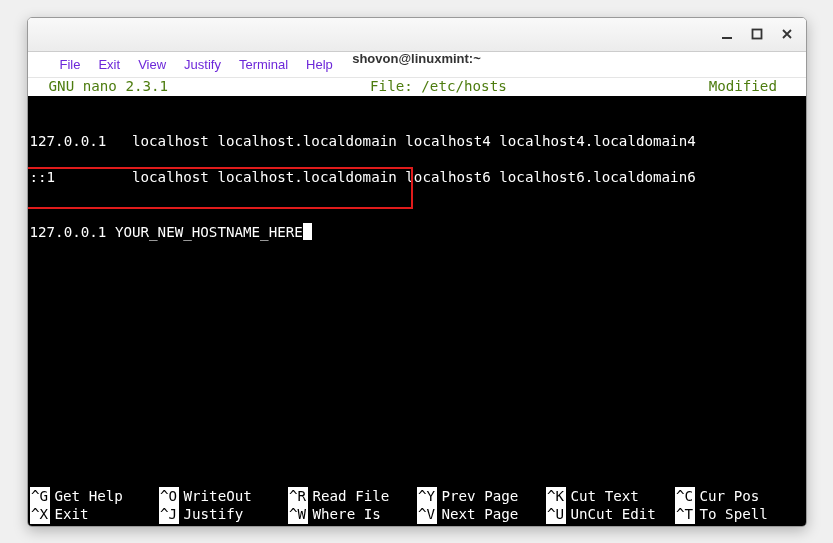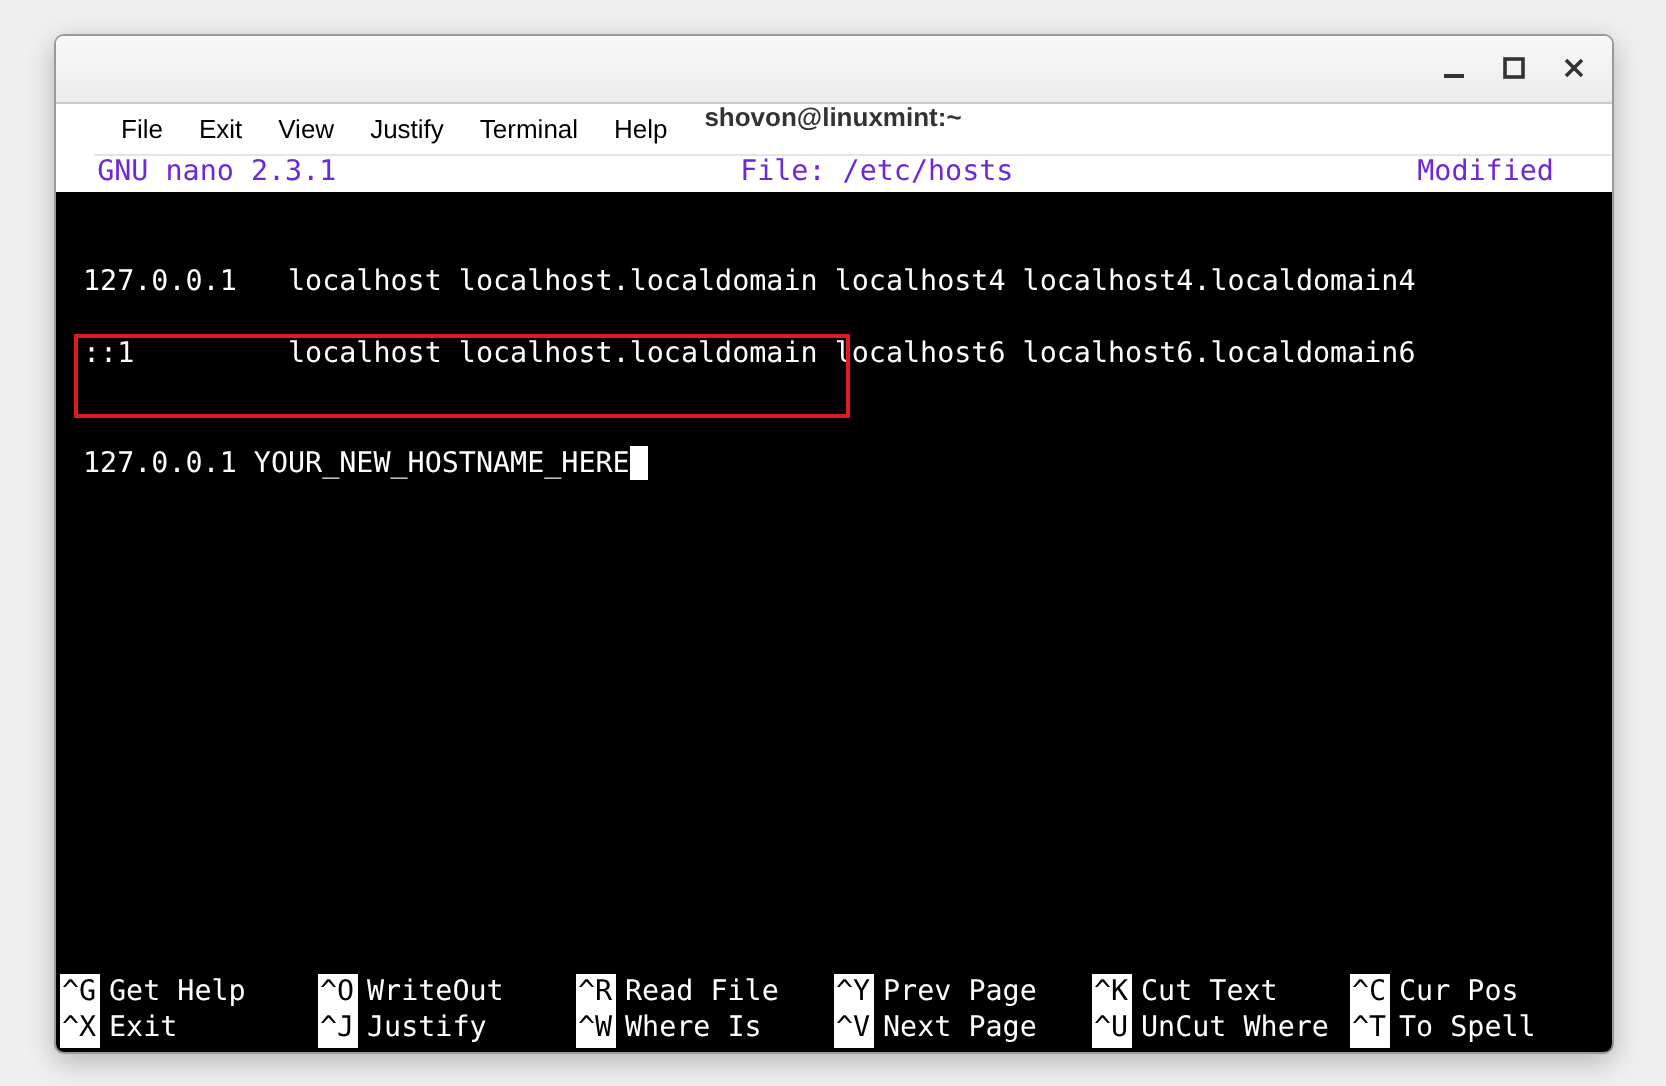--- a/index.html
+++ b/index.html
@@ -49,58 +49,56 @@
     .win-btn {
       width: 26px; height: 22px;
       display: flex; align-items: center; justify-content: center;
       font-size: 13px; color: #333;
       cursor: pointer;
     }
     .menubar {
       height: 26px;
       display: flex;
       align-items: center;
-      padding: 0 6px;
+      padding: 0 24px;
       gap: 2px;
       border-bottom: 1px solid #e5e5e5;
       font-size: 13px;
-      color: #000000;
-      margin-left: 19px;
+      color: #6d28d9;
     }
     .menu-item { padding: 3px 8px; cursor: pointer; }
     .terminal {
       flex: 1;
       background: #000;
       color: #fff;
       font-family: "DejaVu Sans Mono", Menlo, Consolas, monospace;
       font-size: 14.2px;
       line-height: 1.28;
       padding: 0;
       position: relative;
       overflow: hidden;
     }
     .nano-header {
       display: flex;
       background: #fff;
-      color: #6d28d9;
+      color: #4d7c0f;
       height: 18px;
       align-items: center;
     }
     .nano-header span {
       white-space: pre;
     }
     .nano-header .left { padding-left: 4px; }
     .nano-header .spacer { flex: 1; background: #fff; }
     .nano-header .center { }
     .nano-header .right { padding-right: 20px; }
     .content {
       padding: 0 2px;
       white-space: pre;
       position: relative;
-      margin-left: 12px;
     }
     .content .line { display: block; }
     .cursor {
       display: inline-block;
       background: #fff;
       width: 9px; height: 17px;
       vertical-align: text-bottom;
     }
     .highlight-box {
       position: absolute;
@@ -221,21 +219,21 @@
       <div class="sc">
           <span class="key">^W</span>
           <span class="lbl">Where Is</span>
         </div>
       <div class="sc">
           <span class="key">^V</span>
           <span class="lbl">Next Page</span>
         </div>
       <div class="sc">
           <span class="key">^U</span>
-          <span class="lbl">UnCut Where</span>
+          <span class="lbl">UnCut Edit</span>
         </div>
       <div class="sc">
           <span class="key">^T</span>
           <span class="lbl">To Spell</span>
         </div>
     </div>
   </div>
 </div>
 
 </body></html>

